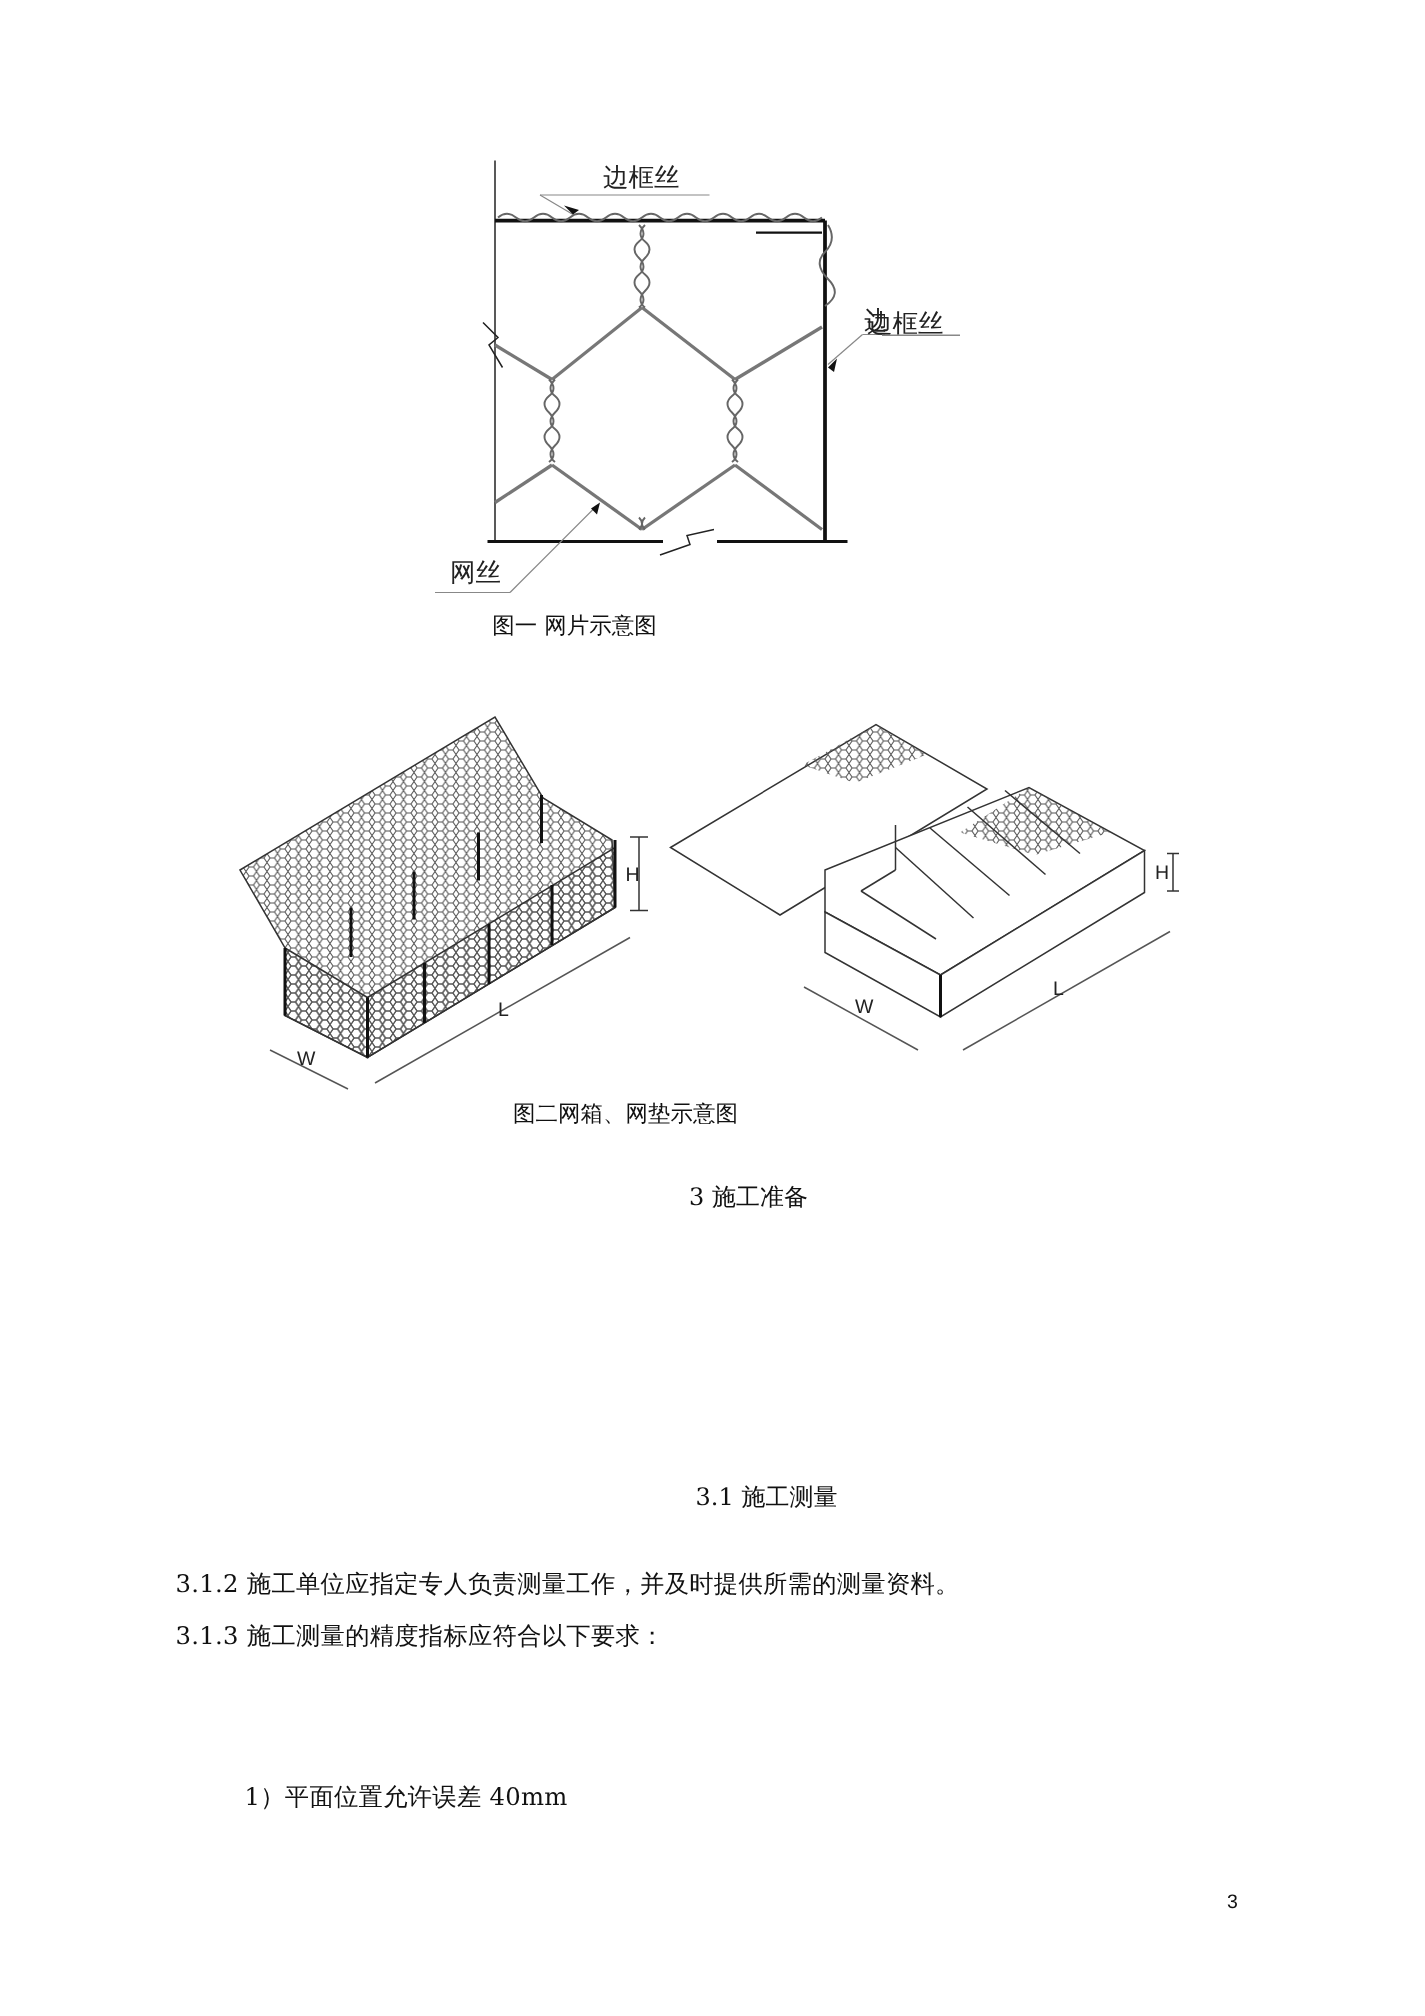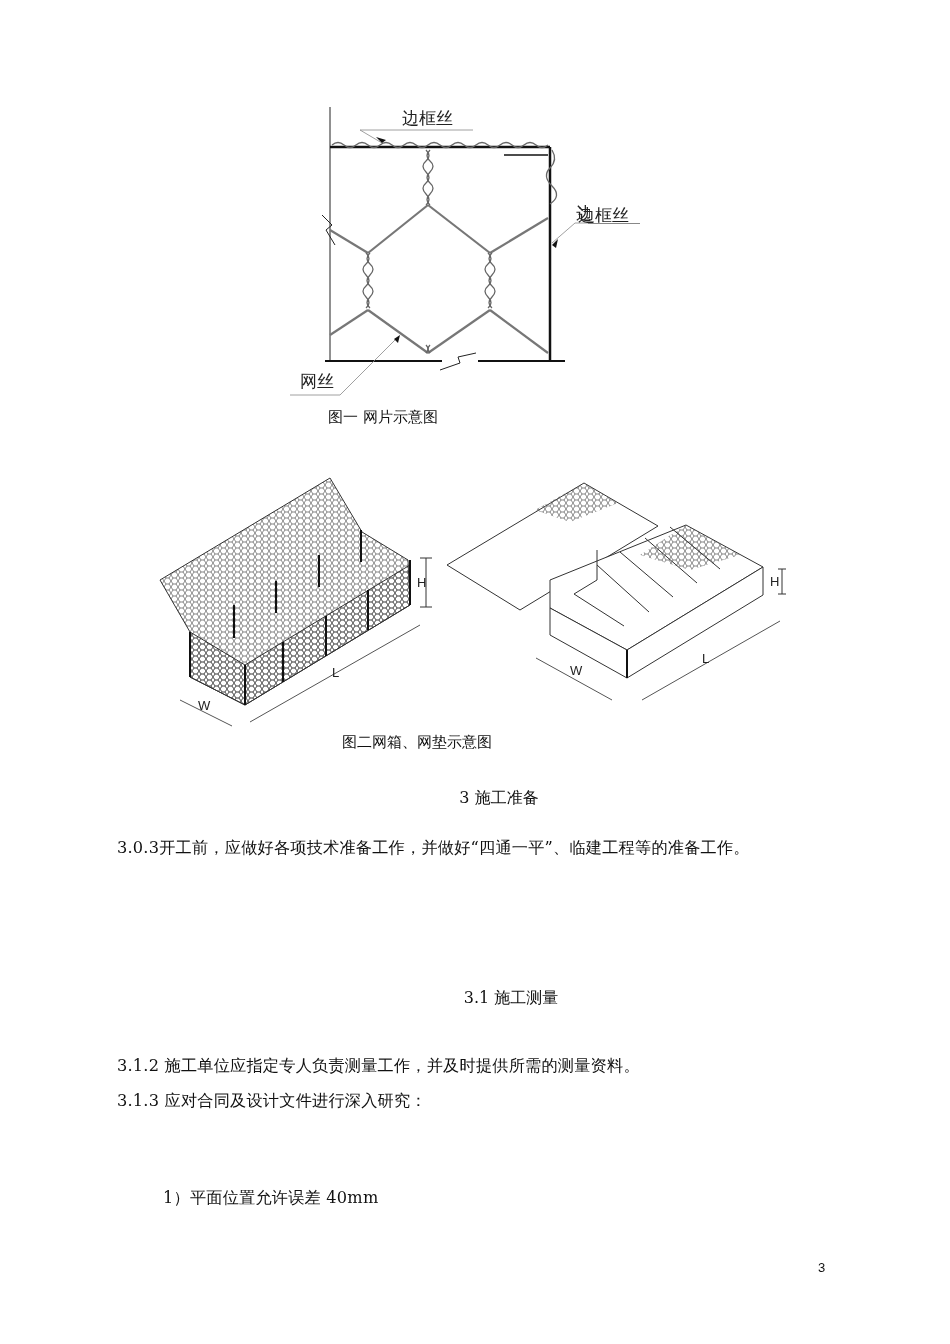--- a/index.html
+++ b/index.html
@@ -141,25 +141,24 @@
     <text class="label-dim" x="262" y="193">L</text>
     <text class="label-dim" x="130" y="205">W</text>
   </g>
 </svg>
 
 <div class="abs fig2-caption">图二网箱、网垫示意图</div>
 
 <div class="abs h-sec" style="top:788px;padding-left:24px;">3   施工准备</div>
 
 <div class="abs para" style="top:831px;">
-  <p>3.0.3开工前，应做好各项技术准备工作，并做好“四通一平”、临建工程等的准备工作。</p>
 </div>
 
 <div class="abs h-sec" style="top:988px;padding-left:36px;">3.1    施工测量</div>
 
 <div class="abs para" style="top:1037px;">
-  <p style="margin-top:12px;">3.1.2   施工单位应指定专人负责测量工作，并及时提供所需的测量资料。</p>
-  <p style="margin-top:2px;">3.1.3   应对合同及设计文件进行深入研究：</p>
+  <p style="margin-top:2px;">3.1.2   施工单位应指定专人负责测量工作，并及时提供所需的测量资料。</p>
+  <p style="margin-top:2px;">3.1.3   施工测量的精度指标应符合以下要求：</p>
 </div>
 
 <div class="abs para" style="left:163px;top:1181px;width:600px;">1）平面位置允许误差 40mm</div>
 
 <div class="abs page-num">3</div>
 
 </body></html>

